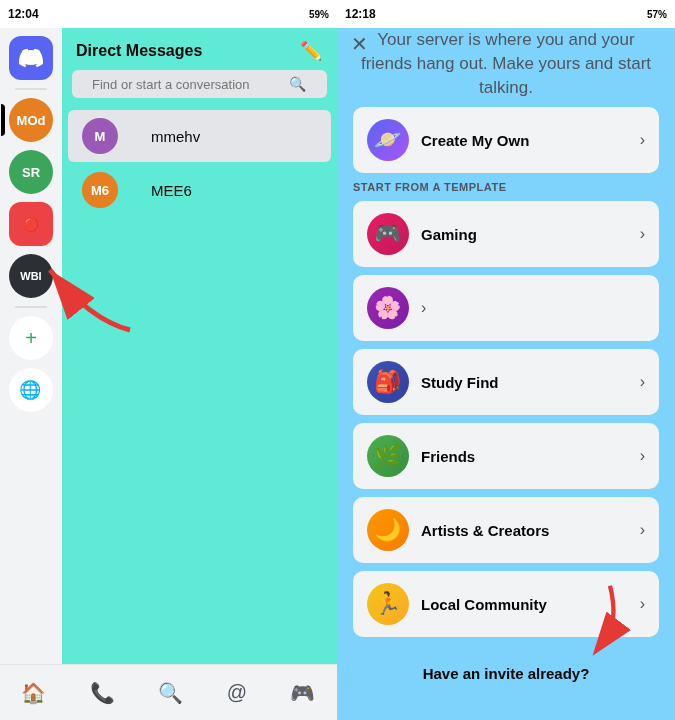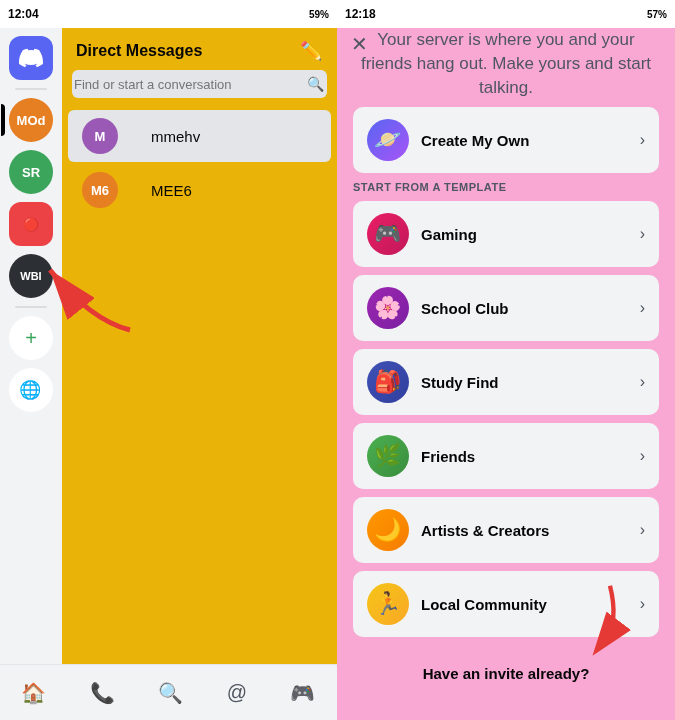--- a/index.html
+++ b/index.html
@@ -129,21 +129,21 @@
       height: 100px;
       pointer-events: none;
       z-index: 10;
     }
 
     
     .dm-panel {
       flex: 1;
       display: flex;
       flex-direction: column;
-      background: #eab308;
+      background: #5eead4;
     }
 
     .dm-header {
       padding: 12px 14px 8px;
       font-size: 16px;
       font-weight: 700;
       color: #060607;
       display: flex;
       align-items: center;
       justify-content: space-between;
@@ -152,21 +152,21 @@
     .dm-new-icon {
       font-size: 18px;
       color: #4f5660;
       cursor: pointer;
     }
 
     .dm-search {
       margin: 0 10px 10px;
       background: #e3e5e8;
       border-radius: 6px;
-      padding: 6px 2px;
+      padding: 6px 20px;
       display: flex;
       align-items: center;
       gap: 8px;
     }
 
     .dm-search input {
       border: none;
       background: transparent;
       font-size: 13px;
       color: #4f5660;
@@ -232,21 +232,21 @@
       font-size: 20px;
       color: #4f5660;
     }
 
     .bottom-nav-item.active { color: #5865f2; }
 
     
     .right-panel {
       width: 338px;
       height: 720px;
-      background: #f9a8d4;
+      background: #7dd3fc;
       display: flex;
       flex-direction: column;
       position: relative;
     }
 
     .status-bar-right {
       height: 28px;
       background: #fff;
       display: flex;
       align-items: center;
@@ -495,21 +495,20 @@
     <div class="template-section-label">START FROM A TEMPLATE</div>
 
     <div class="server-option">
       <div class="server-option-icon" style="background:linear-gradient(135deg,#e91e63,#c2185b);">🎮</div>
       <span class="server-option-label">Gaming</span>
       <span class="server-option-chevron">›</span>
     </div>
 
     <div class="server-option">
       <div class="server-option-icon" style="background:linear-gradient(135deg,#9c27b0,#7b1fa2);">🌸</div>
-      <span class="server-option-label">School Club</span>
       <span class="server-option-chevron">›</span>
     </div>
 
     <div class="server-option">
       <div class="server-option-icon" style="background:linear-gradient(135deg,#3f51b5,#303f9f);">🎒</div>
       <span class="server-option-label">Study Find</span>
       <span class="server-option-chevron">›</span>
     </div>
 
     <div class="server-option">

